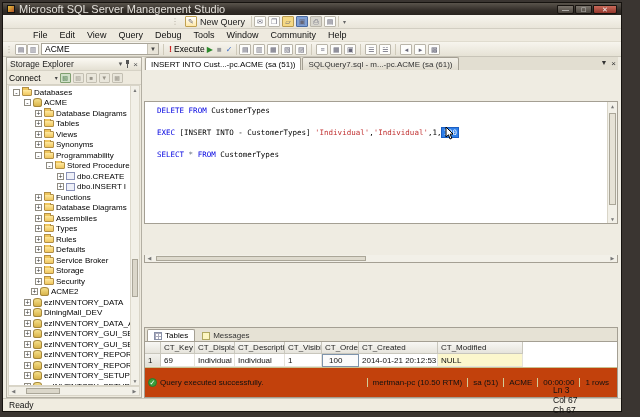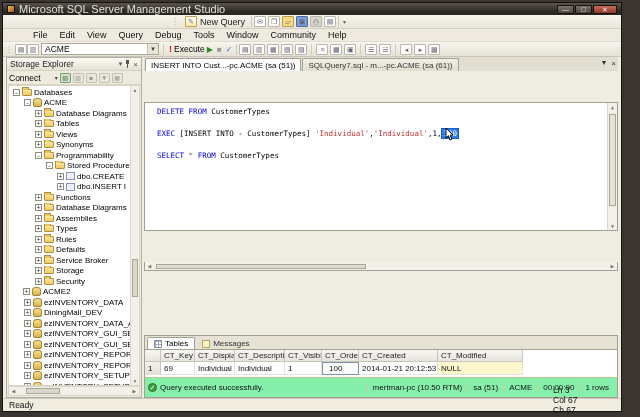--- a/index.html
+++ b/index.html
@@ -131,21 +131,21 @@
            border-bottom:1px solid #c9c7bd; padding:1px 0 0 3px; color:#222; overflow:hidden; white-space:nowrap; }
   .dcell { height:13px; border-right:1px solid #e5e3db; border-bottom:1px solid #e5e3db;
            padding:2px 0 0 3px; color:#111; overflow:hidden; white-space:nowrap; }
   .rowhdr { background:linear-gradient(#f3f2ee,#e2e0d8); border-right:1px solid #c9c7bd; }
   .c0{width:16px;flex:none;} .c1{width:34px;flex:none;} .c2{width:40px;flex:none;}
   .c3{width:50px;flex:none;} .c4{width:37px;flex:none;} .c5{width:37px;flex:none;}
   .c6{width:79px;flex:none;} .c7{width:85px;flex:none;}
   .cell-sel { background:#fbfbfb; border:1px solid #7e94ac; padding:1px 0 0 6px; }
   .cell-null { background:#fcf7cd; }
 
-  .yellowbar { height:20px; background:#86efac; border-top:1px solid #c9c392;
+  .yellowbar { height:30px; background:#c2410c; border-top:1px solid #c9c392;
                display:flex; align-items:center; font-size:8px; padding:0 3px; color:#111; }
   .okcircle { width:9px; height:9px; border-radius:50%; background:#3c9e3c; border:1px solid #2a7a2a;
               color:#fff; font-size:7px; line-height:8px; text-align:center; margin-right:3px; flex:none; }
   .ys-right { margin-left:auto; display:flex; }
   .yseg { border-left:1px solid #d2cc98; padding:0 5px; white-space:nowrap; }
 
   
   .statusbar { position:absolute; left:0; right:0; bottom:0; height:13px; background:#f0ece0;
                border-top:1px solid #cbc7bb; display:flex; align-items:center; font-size:8.5px;
                padding:0 6px; color:#111; }
@@ -352,21 +352,21 @@
             <div class="tree-row" style="padding-left: 26px;">
               <div class="exp">+</div>
               <div class="ti folder"></div>
               <div class="" style="white-space: nowrap;">Storage</div>
             </div>
             <div class="tree-row" style="padding-left: 26px;">
               <div class="exp">+</div>
               <div class="ti folder"></div>
               <div class="" style="white-space: nowrap;">Security</div>
             </div>
-            <div class="tree-row" style="padding-left: 14px;">
+            <div class="tree-row" style="padding-left: 22px;">
               <div class="exp">+</div>
               <div class="ti database"></div>
               <div class="" style="white-space: nowrap;">ACME2</div>
             </div>
             <div class="tree-row" style="padding-left: 15px;">
               <div class="exp">+</div>
               <div class="ti database"></div>
               <div class="" style="white-space: nowrap;">ezINVENTORY_DATA</div>
             </div>
             <div class="tree-row" style="padding-left: 15px;">

